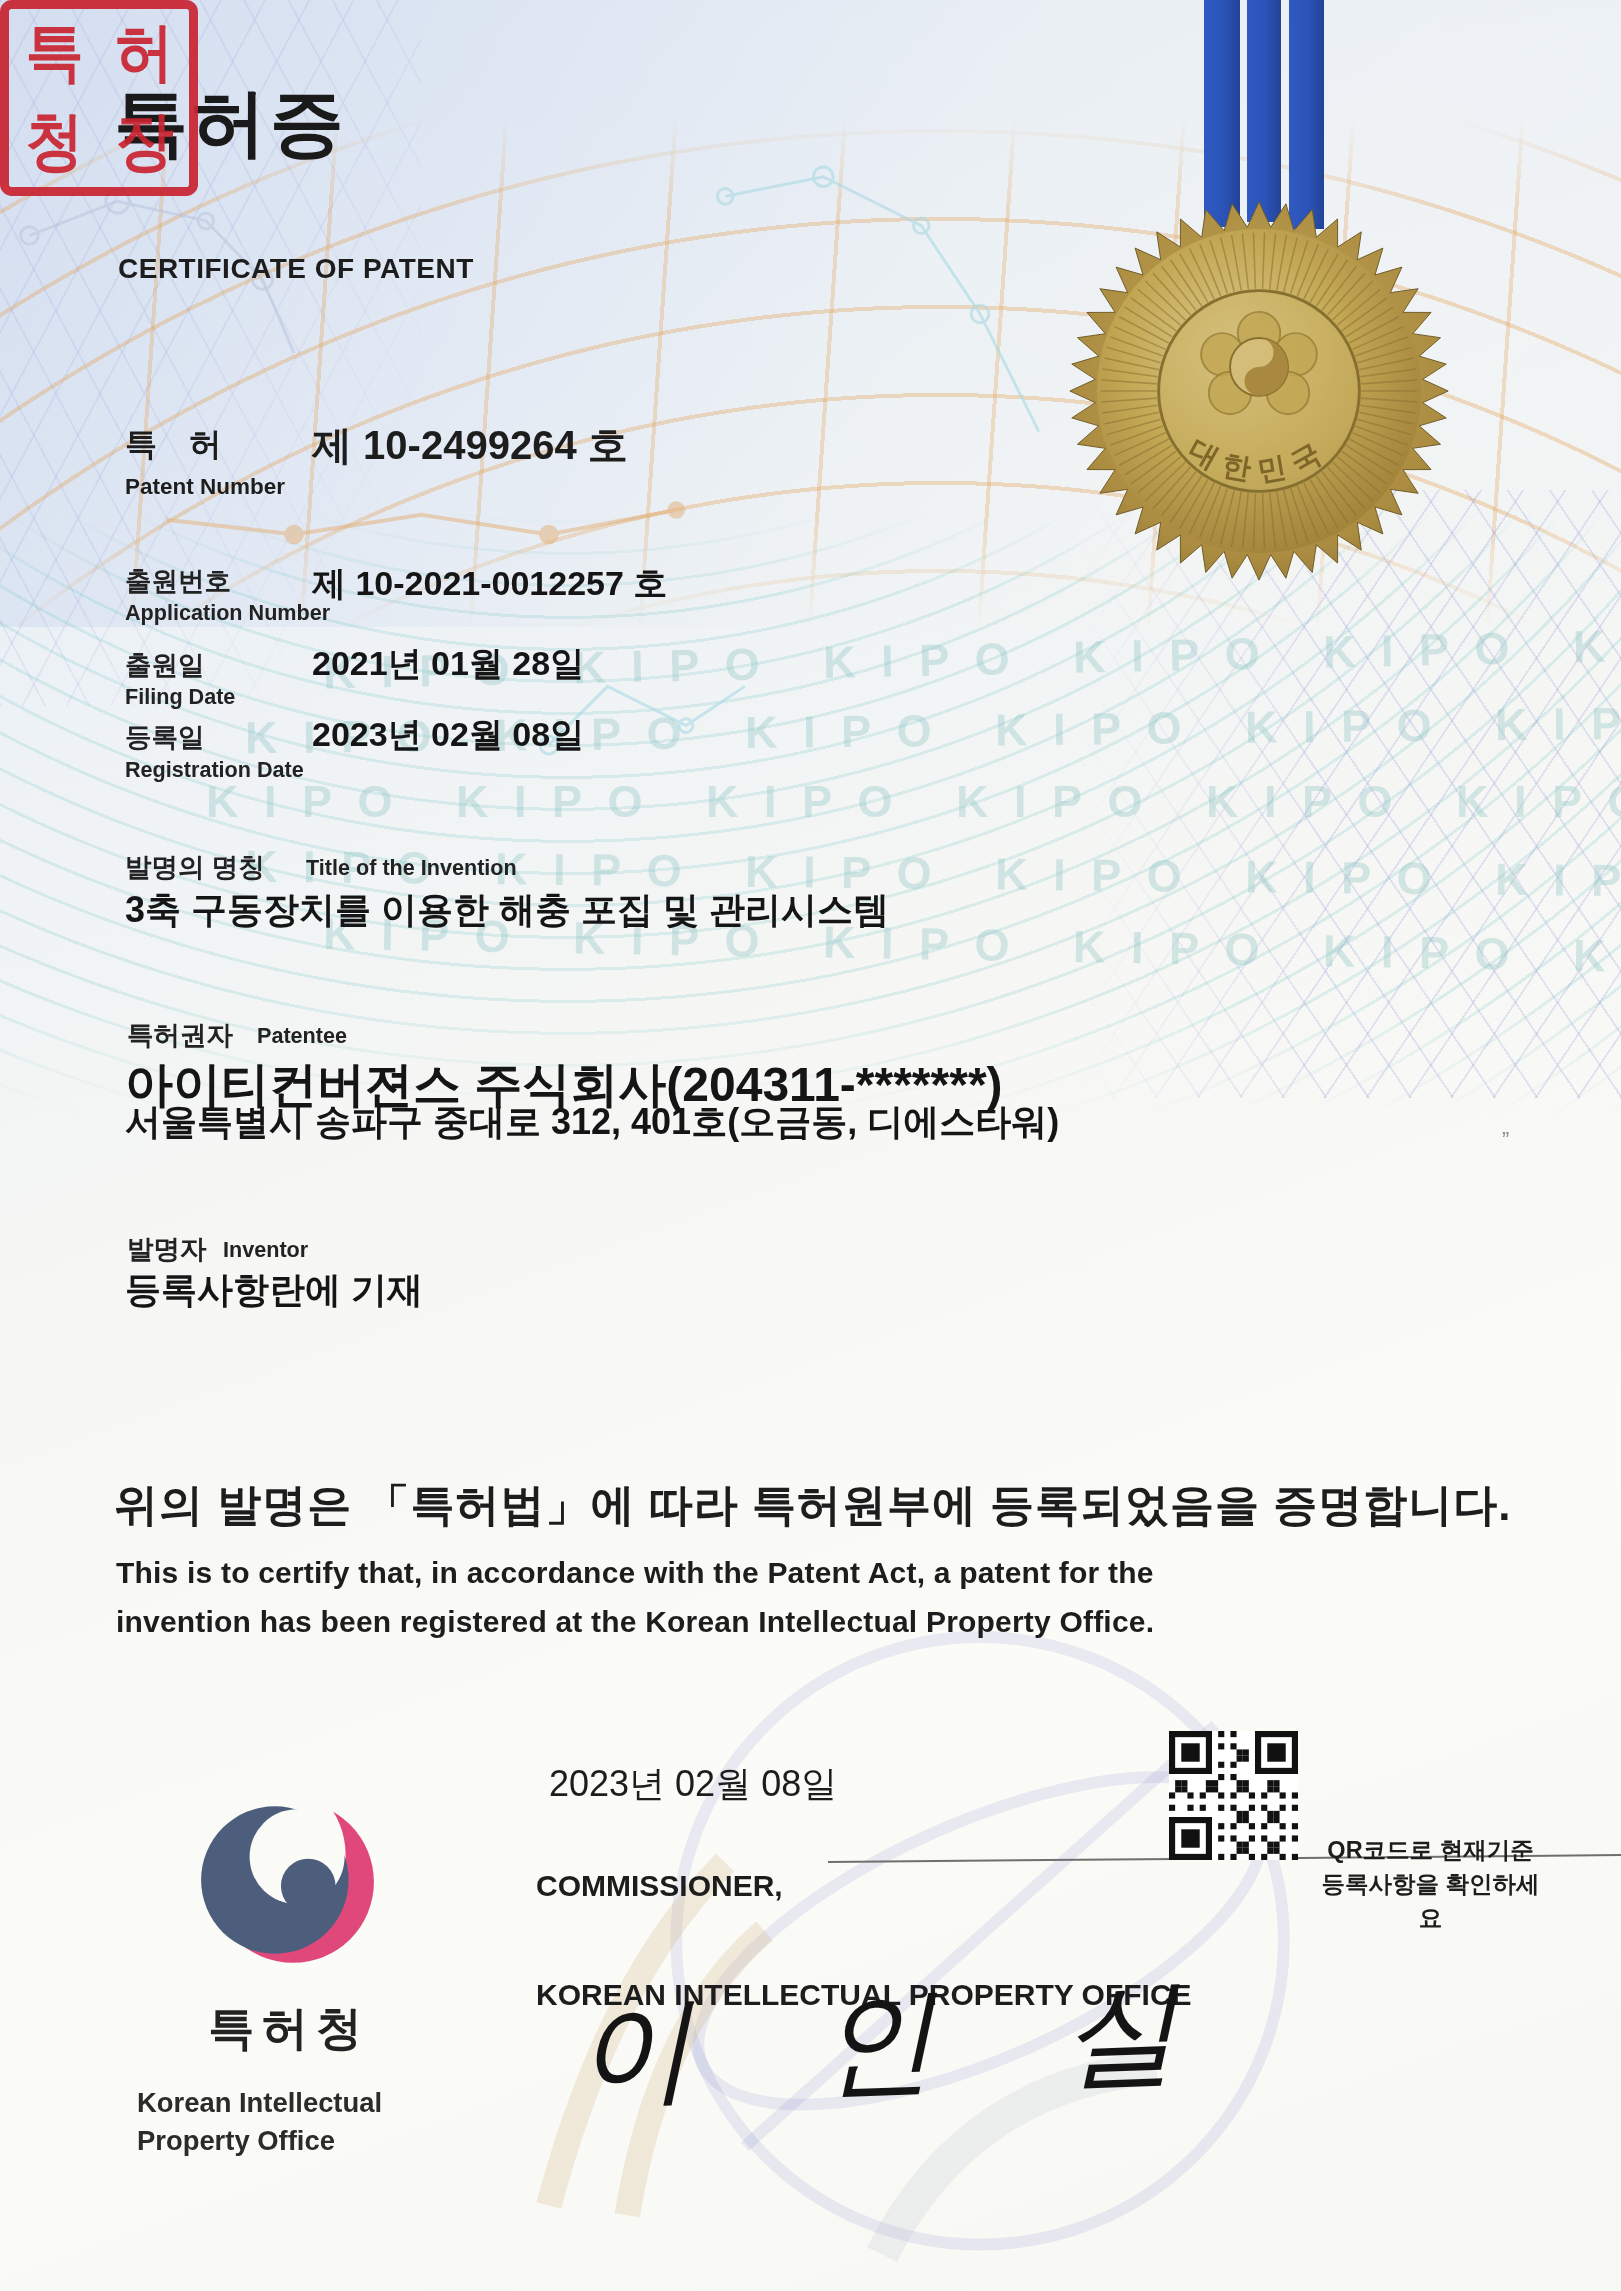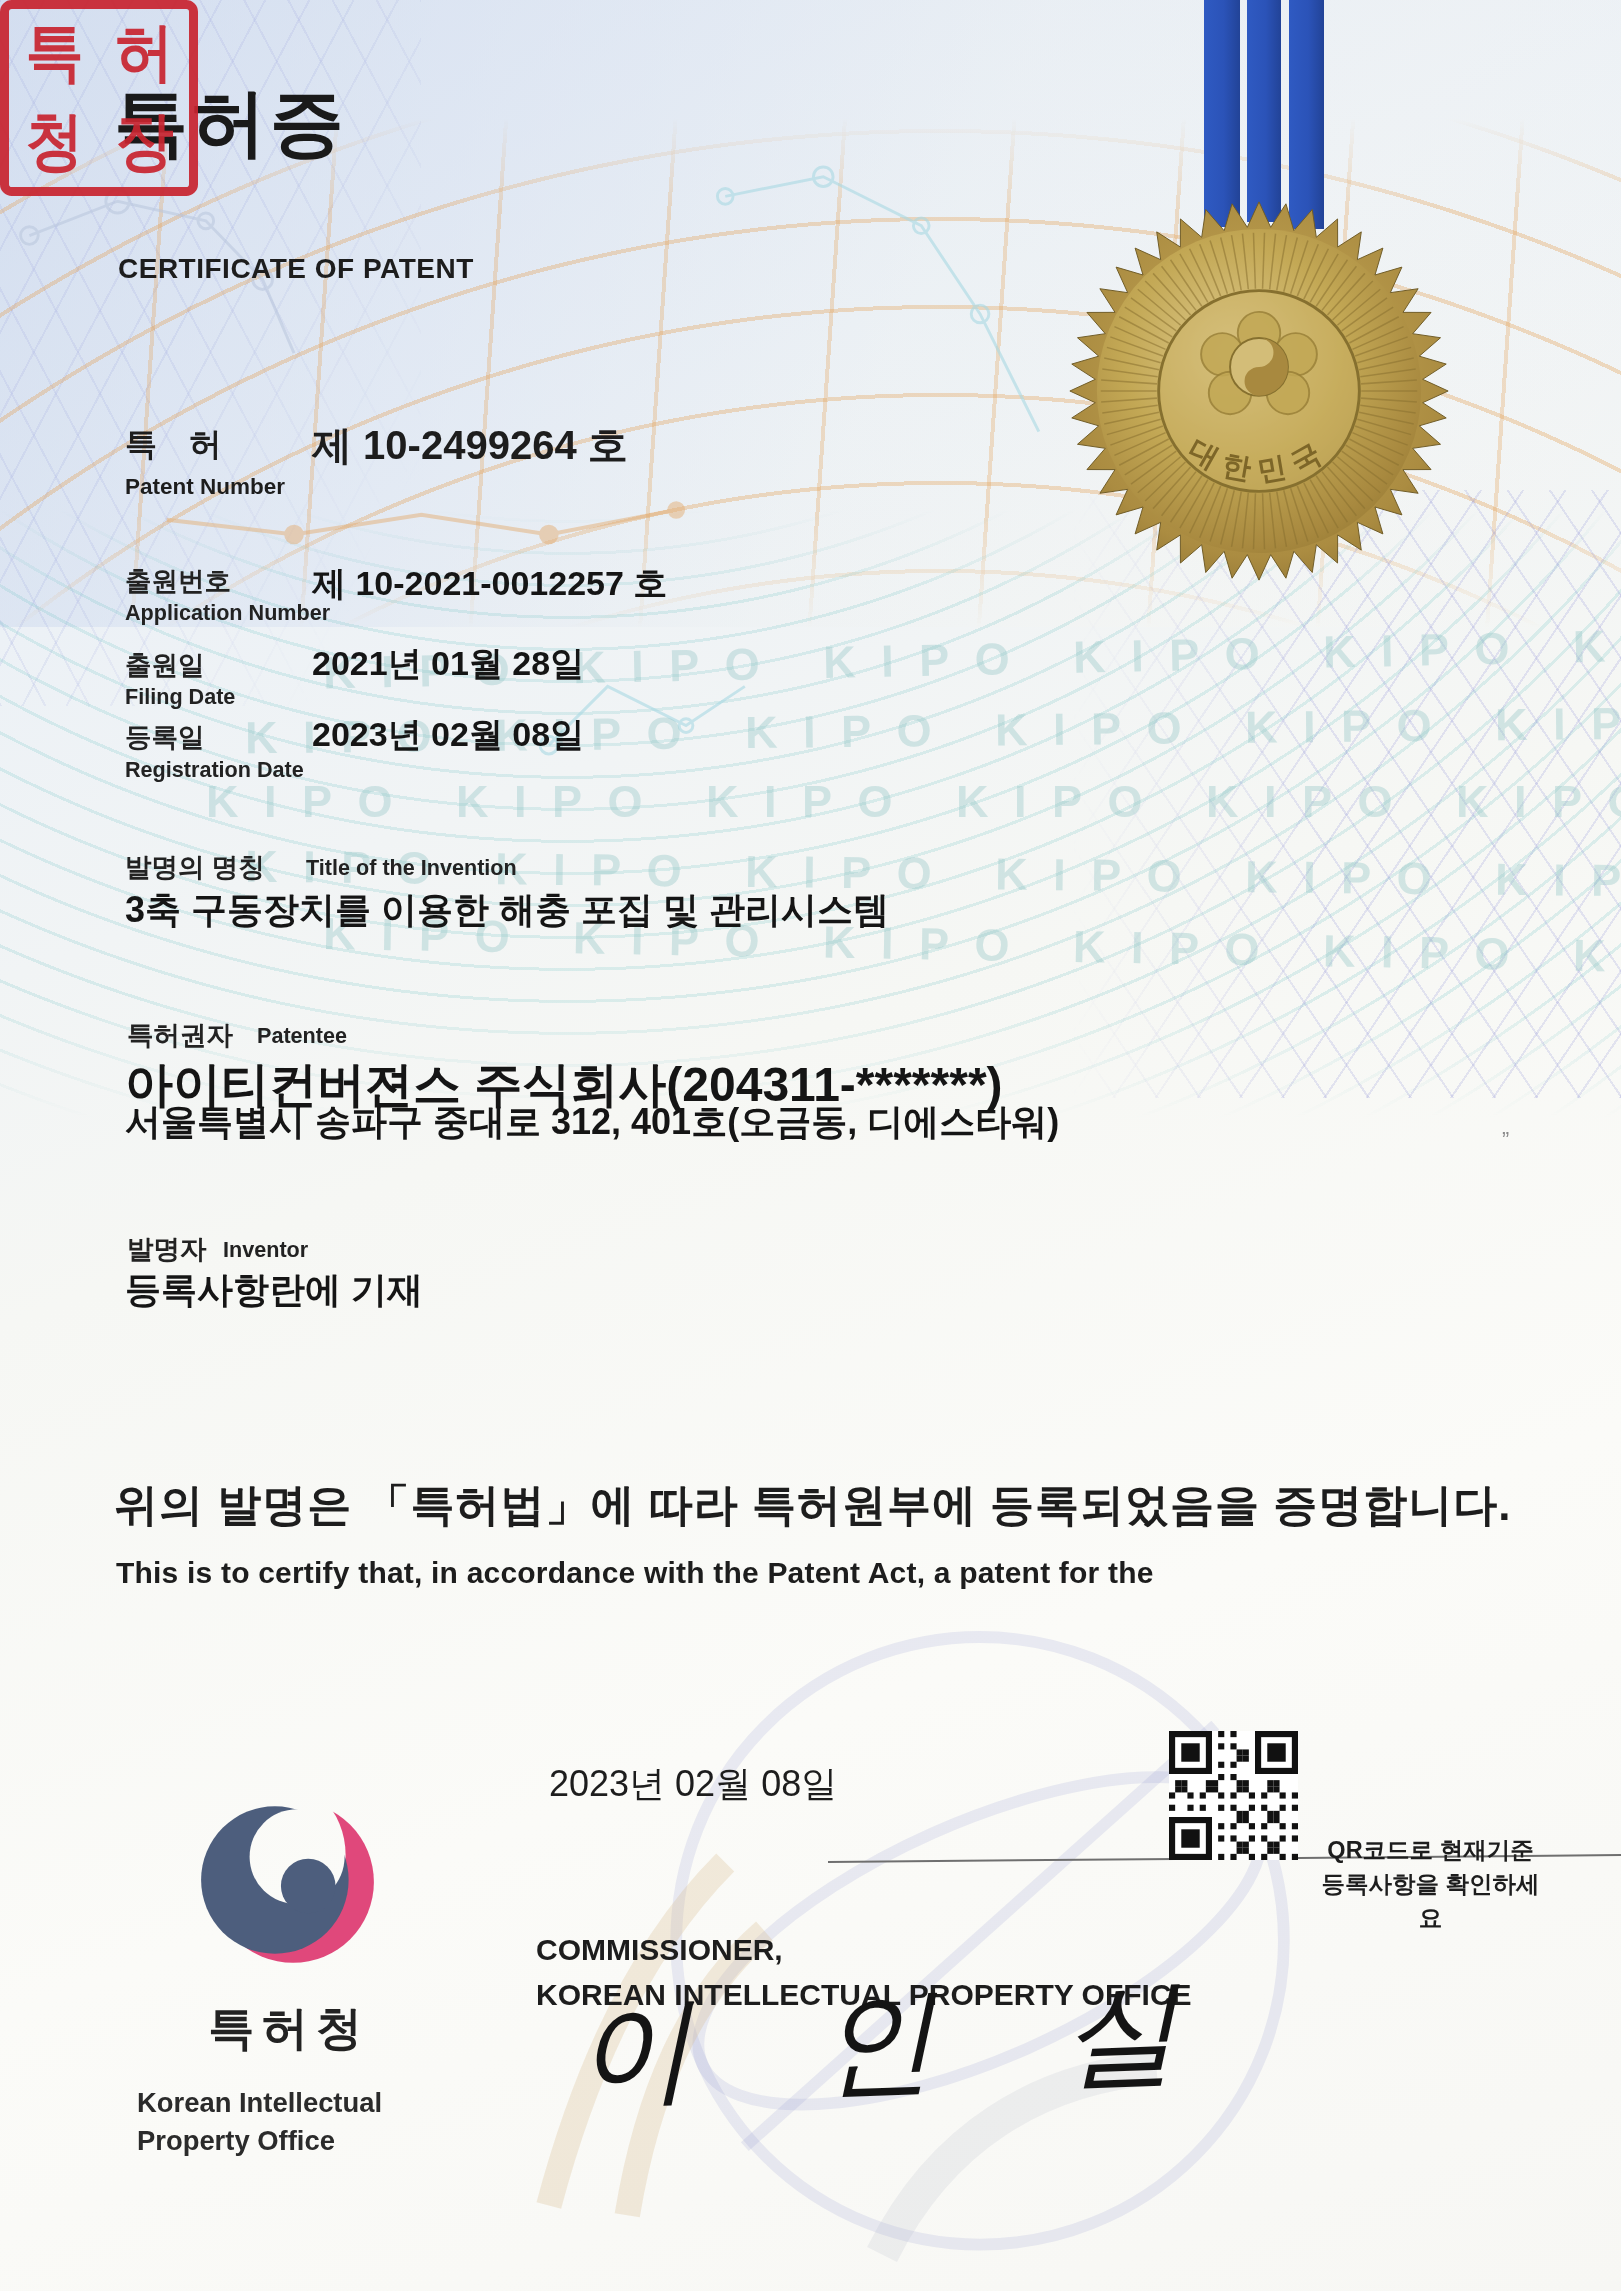--- a/index.html
+++ b/index.html
@@ -276,24 +276,25 @@
   <div class="t lab-en" style="left:257px;top:1023px;font-weight:600">Patentee</div>
   <div class="t val" style="left:125px;top:1053px;font-size:48px">아이티컨버젼스 주식회사(204311-*******)</div>
   <div class="t val" style="left:125px;top:1098px;font-size:36px">서울특별시 송파구 중대로 312, 401호(오금동, 디에스타워)</div>
 
   <div class="t lab-ko" style="left:127px;top:1231px;font-weight:700">발명자</div>
   <div class="t lab-en" style="left:223px;top:1237px;font-weight:600">Inventor</div>
   <div class="t val" style="left:125px;top:1266px;font-size:36px">등록사항란에 기재</div>
 
   <div class="t statement-ko">위의 발명은 「특허법」에 따라 특허원부에 등록되었음을 증명합니다.</div>
   <div class="t statement-en" style="left:116px;top:1556px">This is to certify that, in accordance with the Patent Act, a patent for the</div>
+  <div class="t statement-en" style="left:116px;top:1605px">invention has been registered at the Korean Intellectual Property Office.</div>
 
   <div class="t issue-date">2023년 02월 08일</div>
   <div class="abs rule"></div>
-  <div class="t comm-en" style="left:536px;top:1933px">COMMISSIONER,</div>
+  <div class="t comm-en" style="left:536px;top:1869px">COMMISSIONER,</div>
   <div class="t comm-en" style="left:536px;top:1978px">KOREAN INTELLECTUAL PROPERTY OFFICE</div>
   <div class="t signature">이 인 실</div>
 
   <svg class="abs" style="left:1169px;top:1731px" width="129" height="129" viewBox="0 0 21 21">
     <rect x="0" y="0" width="21" height="21" fill="#ffffff"></rect>
     <g id="qr-modules" fill="#111">
         <rect x="0" y="0" width="7" height="1"></rect>
         <rect x="0" y="6" width="7" height="1"></rect>
         <rect x="0" y="0" width="1" height="7"></rect>
         <rect x="6" y="0" width="1" height="7"></rect>

